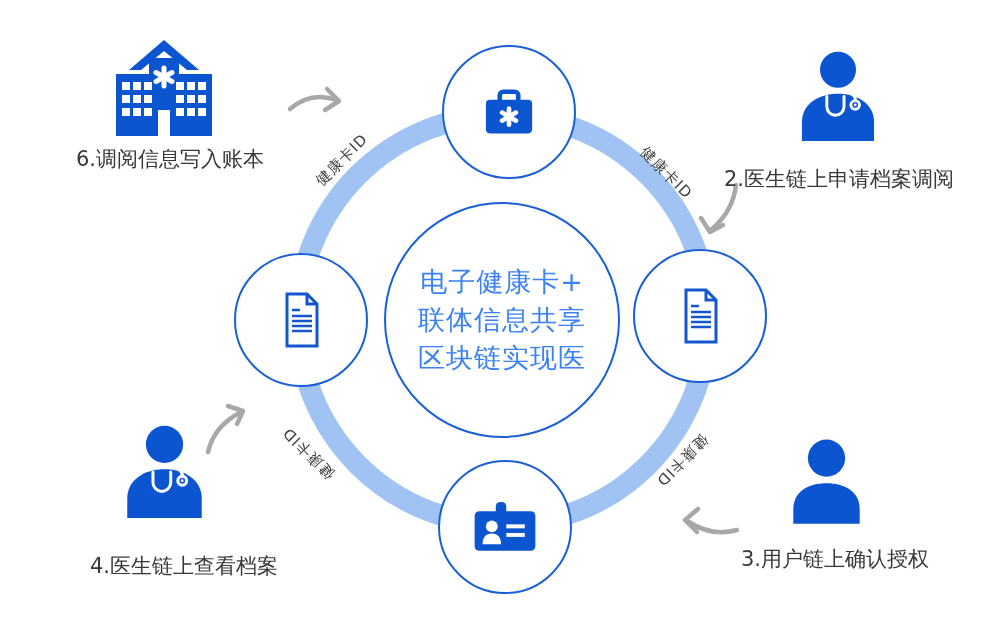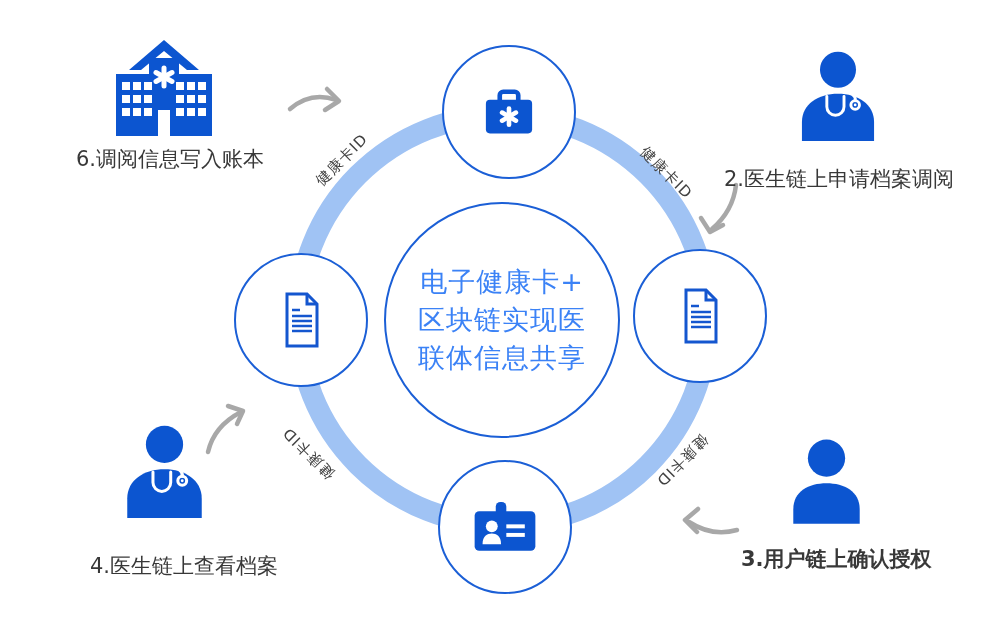--- a/index.html
+++ b/index.html
@@ -50,22 +50,22 @@
       <g>
         <path d="M208,452 Q214,426 241,412"></path>
         <path d="M228,406 L243,411 L237,424"></path>
       </g>
     </g>
   </svg>
 
   <div class="circle center">
     <div class="center-text">
       <div>电子健康卡+</div>
+      <div>联体信息共享</div>
       <div>区块链实现医</div>
-      <div>联体信息共享</div>
     </div>
   </div>
 
   <div class="circle node" style="left:442px;top:45px;">
     <span>
       <svg width="58" height="52" viewBox="0 0 100 90">
         <rect x="34" y="10" width="32" height="22" rx="6" fill="none" stroke="#0c55d0" stroke-width="8"></rect>
         <rect x="10" y="24" width="80" height="58" rx="7" fill="#0c55d0"></rect>
         <g stroke="#ffffff" stroke-width="8" stroke-linecap="round">
           <line x1="50" y1="39" x2="50" y2="67"></line>
@@ -178,21 +178,21 @@
   <div class="corner-label" style="left:724px;top:161px;">
     <div>2.医生链上申请档案调阅</div>
   </div>
 
   <span class="icon-wrap" style="left:786px;top:436px;">
     <svg width="81" height="88" viewBox="0 0 100 108">
       <circle cx="50" cy="27" r="23" fill="#0c55d0"></circle>
       <path d="M9,108 L9,90 C9,68 28,58 50,58 C72,58 91,68 91,90 L91,108 Z" fill="#0c55d0"></path>
     </svg>
   </span>
-  <div class="corner-label" style="left:741px;top:541px;font-weight:bold;">
+  <div class="corner-label" style="left:741px;top:541px;">
     <div>3.用户链上确认授权</div>
   </div>
 
   <span class="icon-wrap" style="left:120px;top:424px;">
     <svg width="89" height="94" viewBox="0 0 100 106">
       <circle cx="50" cy="23" r="21" fill="#0c55d0"></circle>
       <path d="M8,106 L8,84 C8,63 27,51 50,51 C73,51 92,63 92,84 L92,106 Z" fill="#0c55d0"></path>
       <g stroke="#ffffff" stroke-width="3.4" fill="none" stroke-linecap="round">
         <path d="M37,54 L37,66 A10,10 0 0 0 57,66 L57,54"></path>
         <path d="M67,52 Q71,55 70,59"></path>

